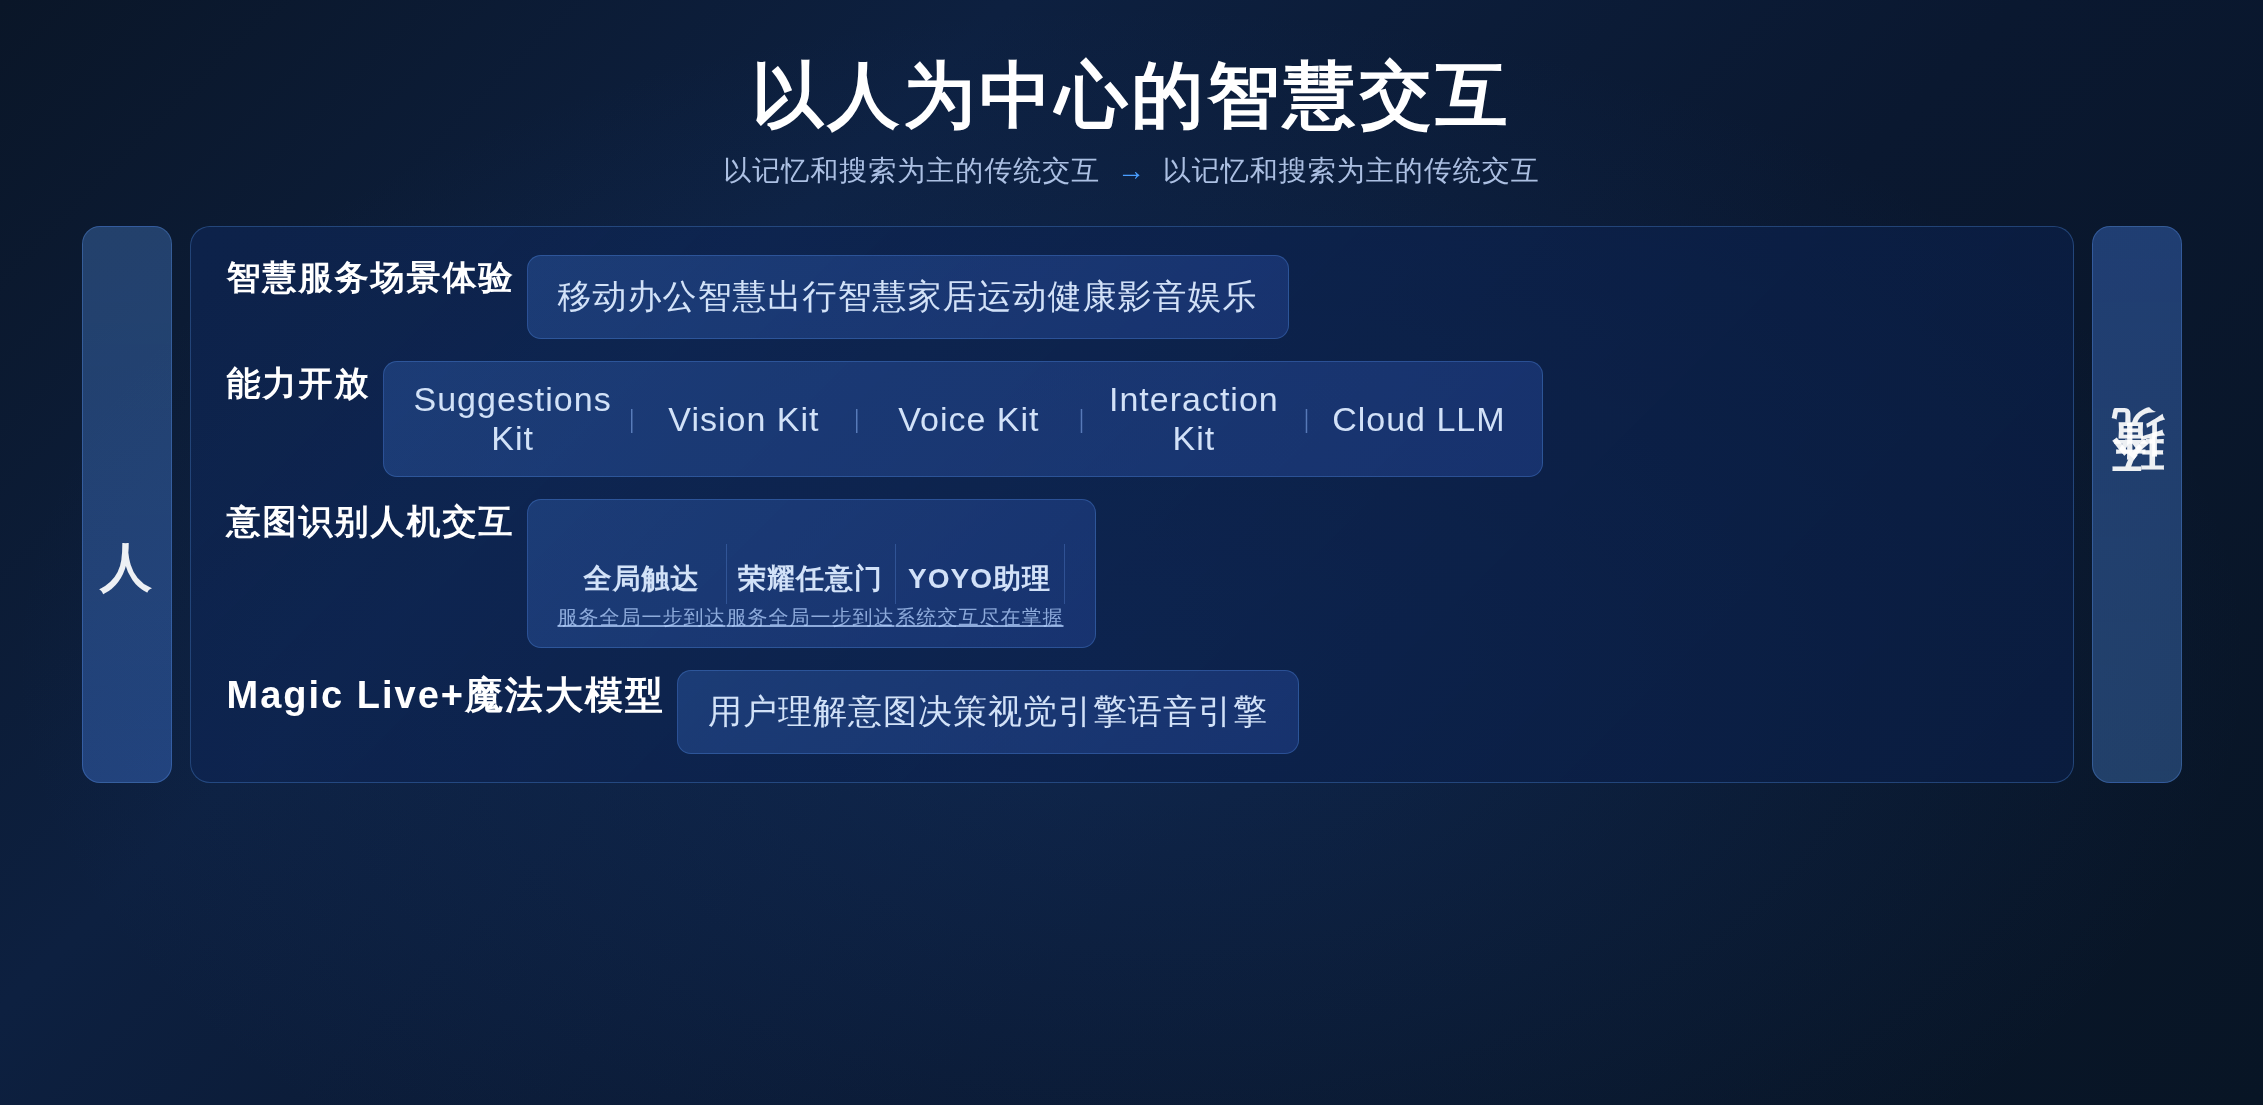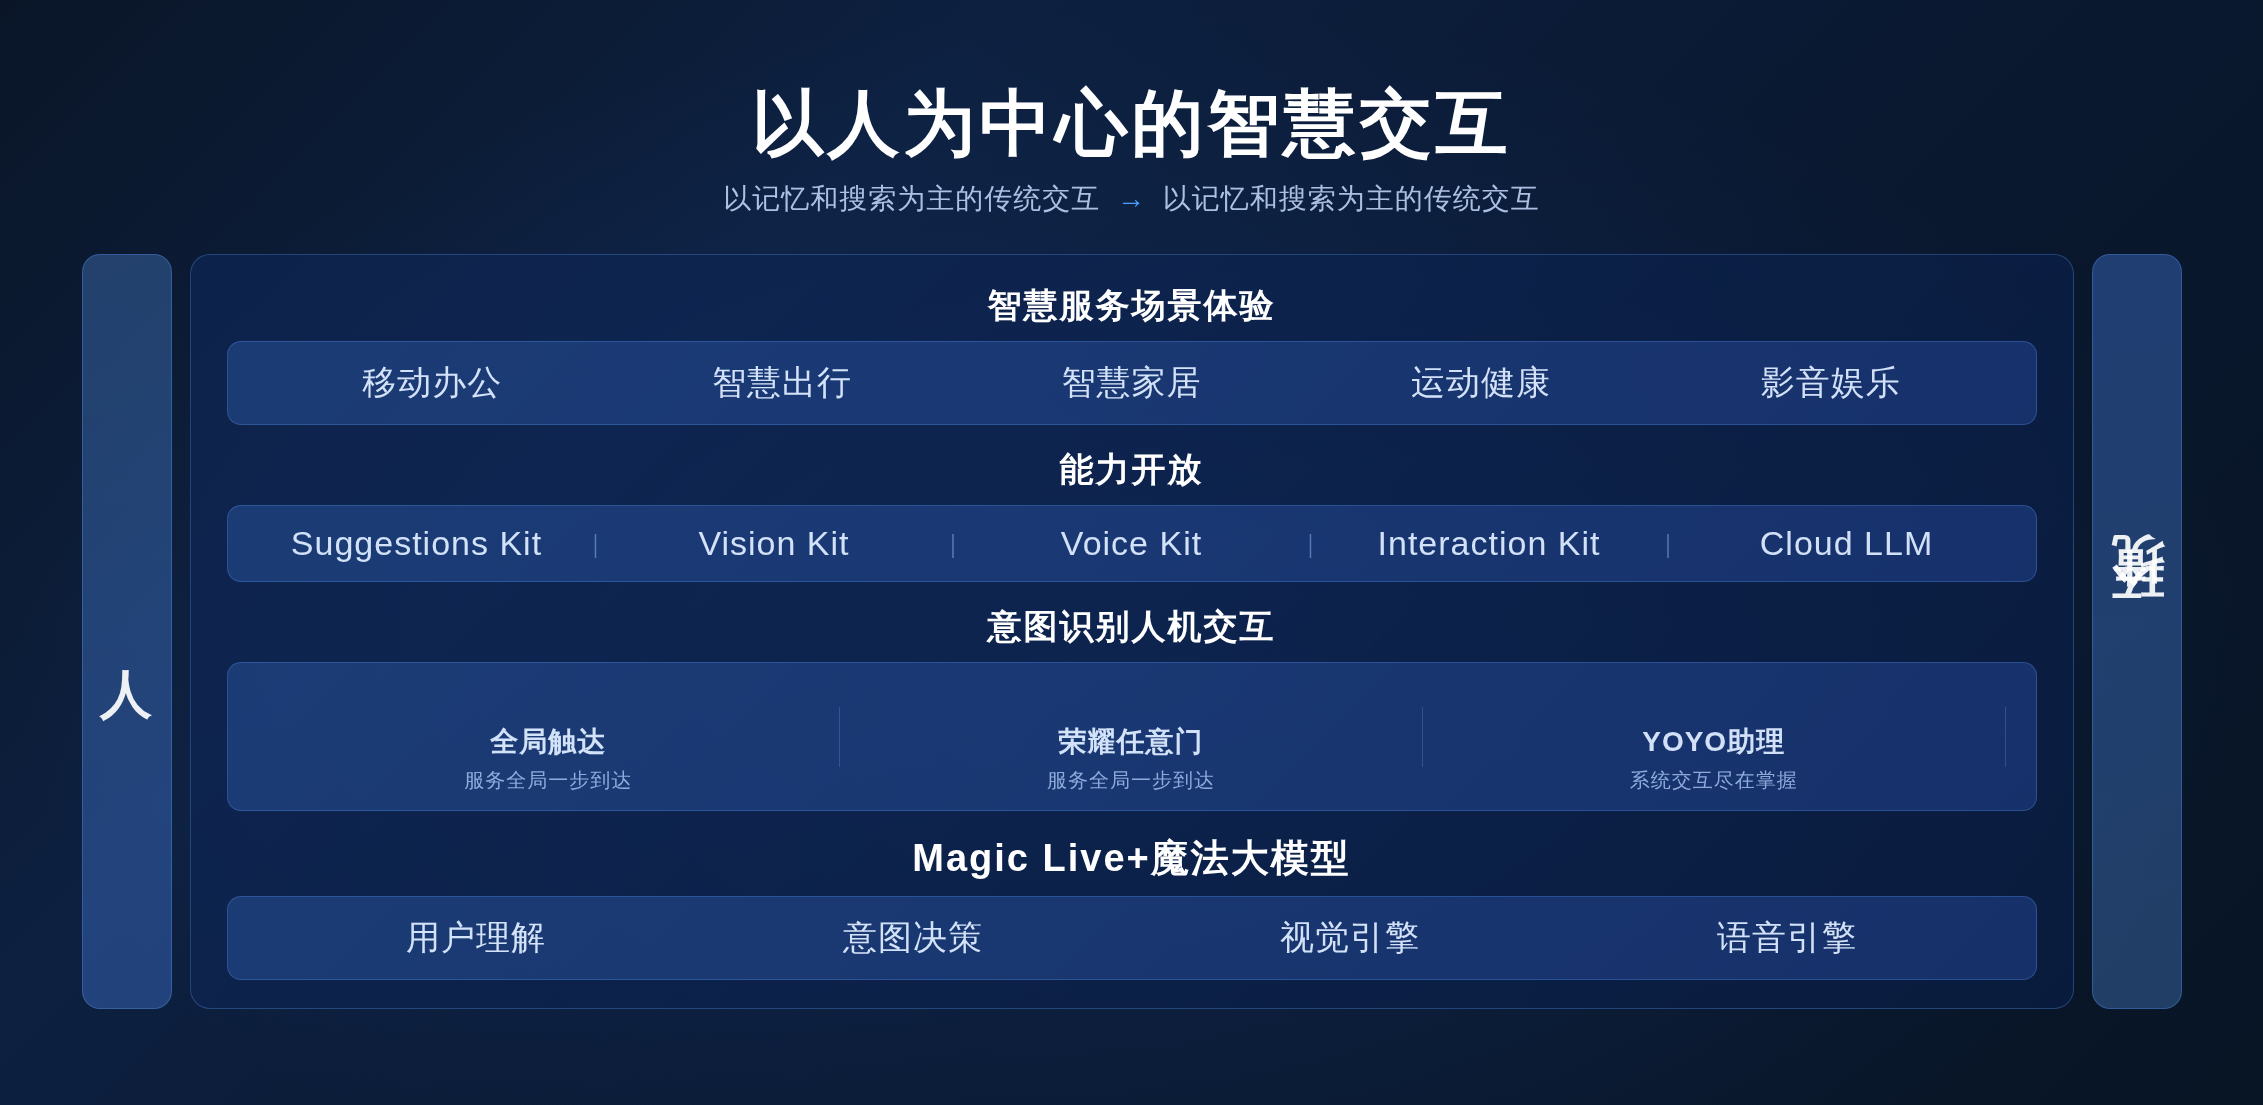--- a/index.html
+++ b/index.html
@@ -21,21 +21,21 @@
     body::before {
       content: '';
       position: absolute;
       top: 0; left: 0; right: 0; bottom: 0;
       background: radial-gradient(ellipse at 50% 60%, rgba(30, 80, 160, 0.25) 0%, transparent 70%);
       pointer-events: none;
     }
 
     .header {
       text-align: center;
-      padding-top: 80px;
+      padding-top: 52px;
       margin-bottom: 36px;
       position: relative;
       z-index: 2;
     }
 
     .main-title {
       font-size: 72px;
       font-weight: 700;
       color: #ffffff;
       letter-spacing: 4px;
@@ -100,21 +100,21 @@
       border: 1.5px solid rgba(80, 140, 220, 0.35);
       padding: 28px 36px;
       display: flex;
       flex-direction: column;
       gap: 22px;
     }
 
     
     .section-block {
       display: flex;
-      flex-direction: column;
+      flex-direction: row;
       gap: 12px;
     }
 
     .section-title {
       text-align: center;
       font-size: 34px;
       font-weight: 600;
       color: #ffffff;
       letter-spacing: 2px;
     }
@@ -176,20 +176,21 @@
       font-weight: 600;
       color: rgba(220, 235, 255, 0.95);
       letter-spacing: 1px;
     }
 
     .intent-cell-sub {
       font-size: 20px;
       font-weight: 400;
       color: rgba(180, 210, 255, 0.75);
       letter-spacing: 1px;
+      text-decoration: underline;
     }
 
     .intent-separator {
       width: 1px;
       height: 60px;
       background: rgba(120, 170, 255, 0.25);
       flex-shrink: 0;
     }
 
     

